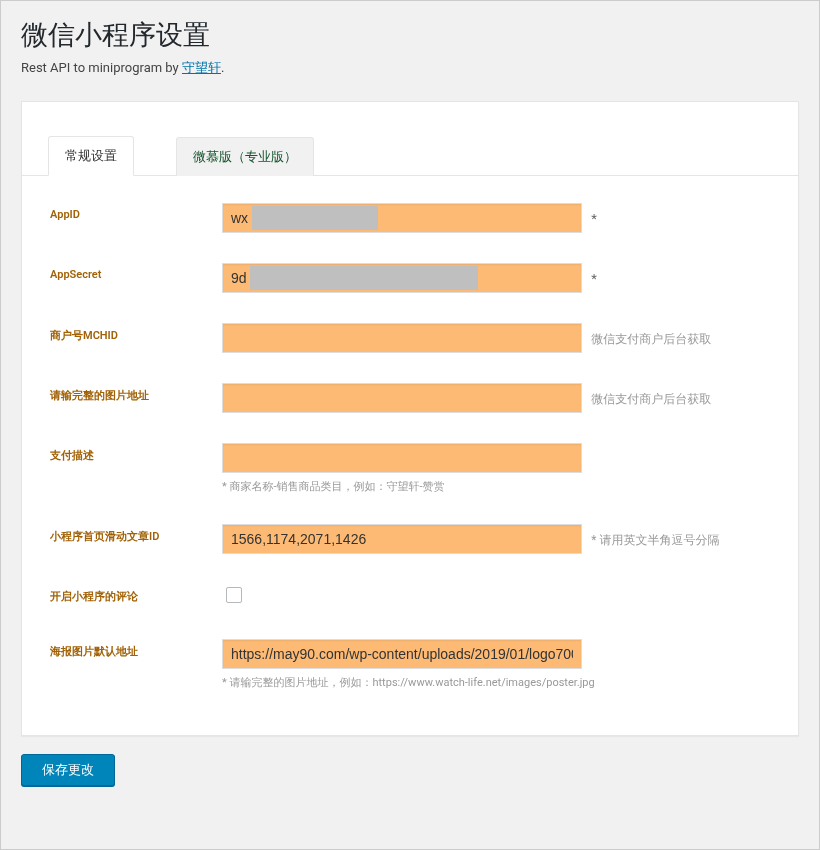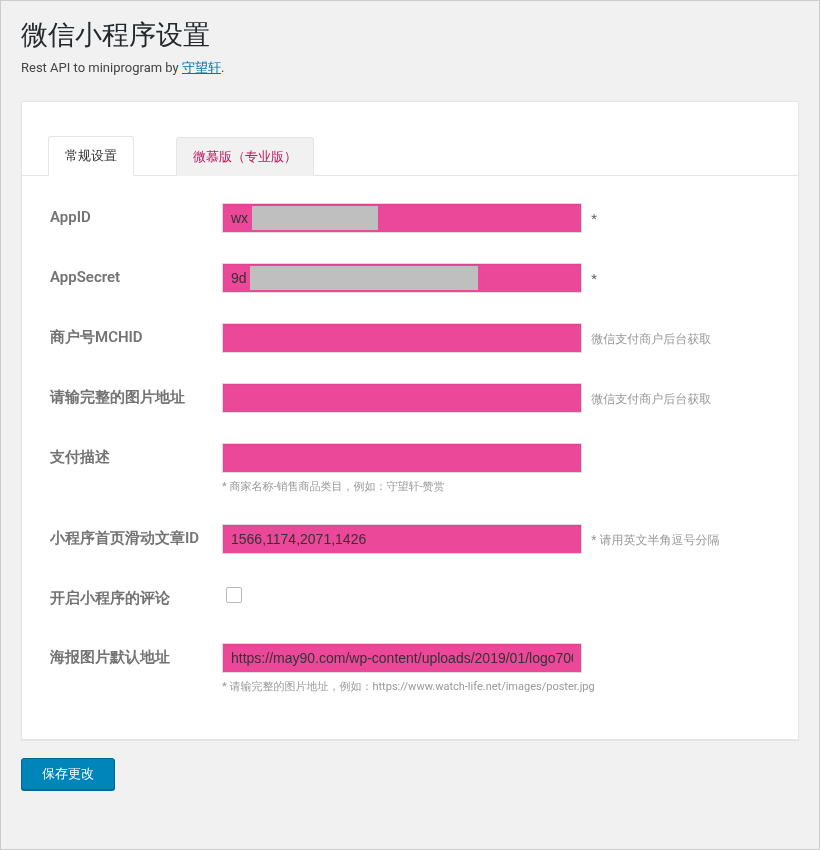--- a/index.html
+++ b/index.html
@@ -40,21 +40,21 @@
     align-items: flex-end;
     height: 48px;
     padding: 0 0 0 26px;
     border-bottom: 1px solid #e5e5e5;
     margin-top: 26px;
     gap: 36px;
   }
   .tab {
     padding: 10px 16px 10px 16px;
     font-size: 13px;
-    color: #be185d;
+    color: #14532d;
     border: 1px solid transparent;
     border-bottom: none;
     margin-right: 6px;
     cursor: pointer;
     position: relative;
     top: 1px;
     background: #f1f1f1;
     border-color: #e5e5e5;
     border-radius: 3px 3px 0 0;
   }
@@ -68,36 +68,36 @@
     width: 100%;
     border-collapse: collapse;
     margin-top: 12px;
   }
   table.form-table th {
     text-align: left;
     font-weight: 600;
     width: 200px;
     padding: 20px 10px 20px 28px;
     vertical-align: top;
-    font-size: 15px;
-    color: #737373;
+    font-size: 11px;
+    color: #a16207;
   }
   table.form-table td {
     padding: 15px 20px 15px 0;
     vertical-align: top;
   }
   .input-wrap { position: relative; display: inline-block; }
   input.regular-text {
     width: 360px;
     height: 30px;
     padding: 3px 8px;
     font-size: 14px;
     border: 1px solid #ddd;
     box-shadow: inset 0 1px 2px rgba(0,0,0,.07);
-    background: #ec4899;
+    background: #fdba74;
     color: #333;
   }
   .mask {
     position: absolute;
     top: 3px;
     background: #bfbfbf;
     height: 24px;
   }
   .mask.appid { left: 30px; width: 126px; }
   .mask.secret { left: 28px; width: 228px; }

